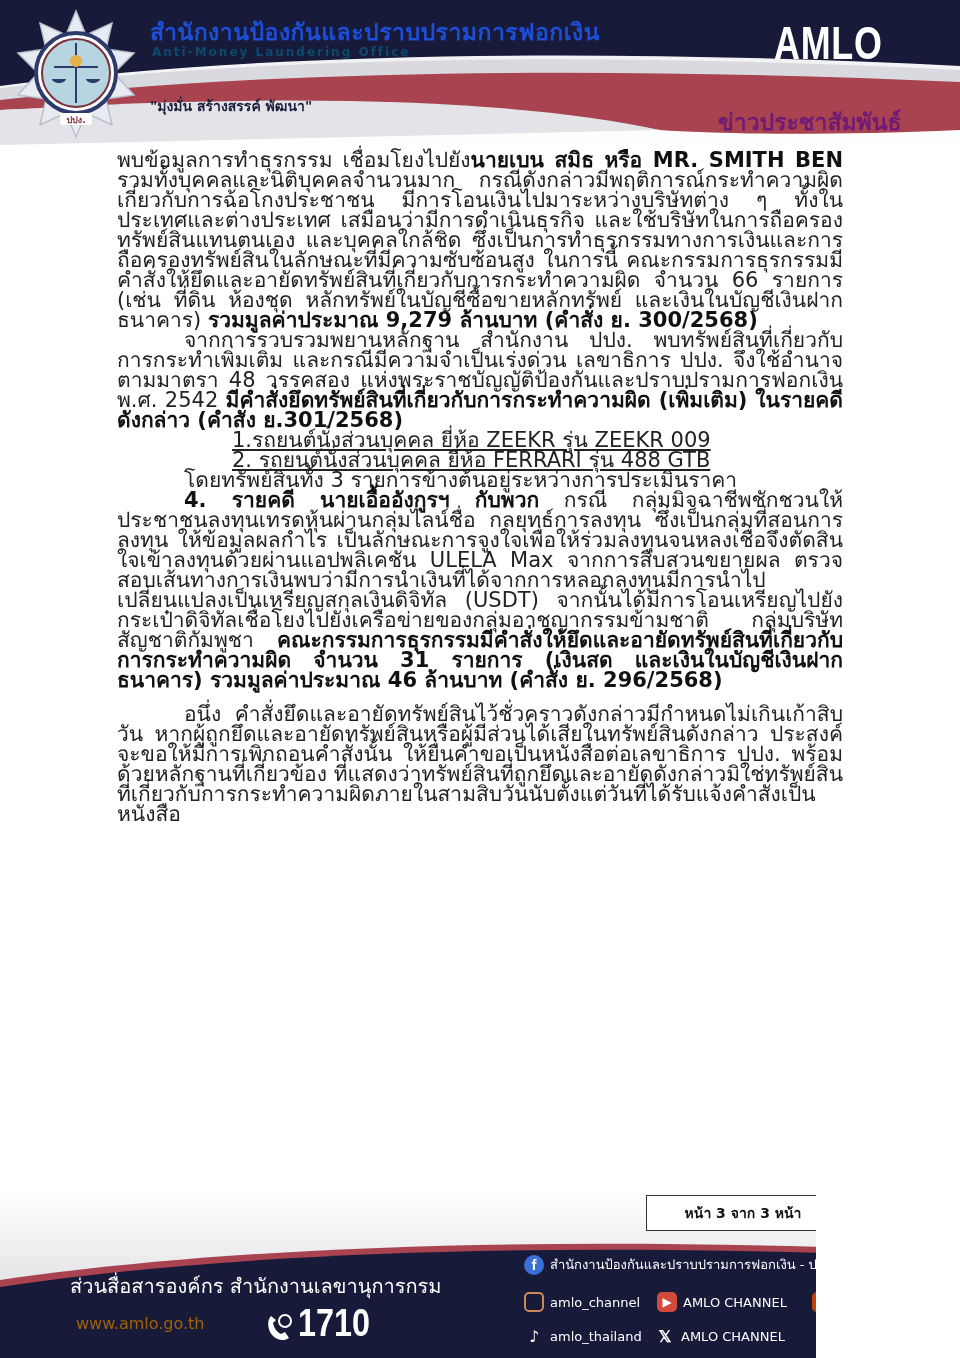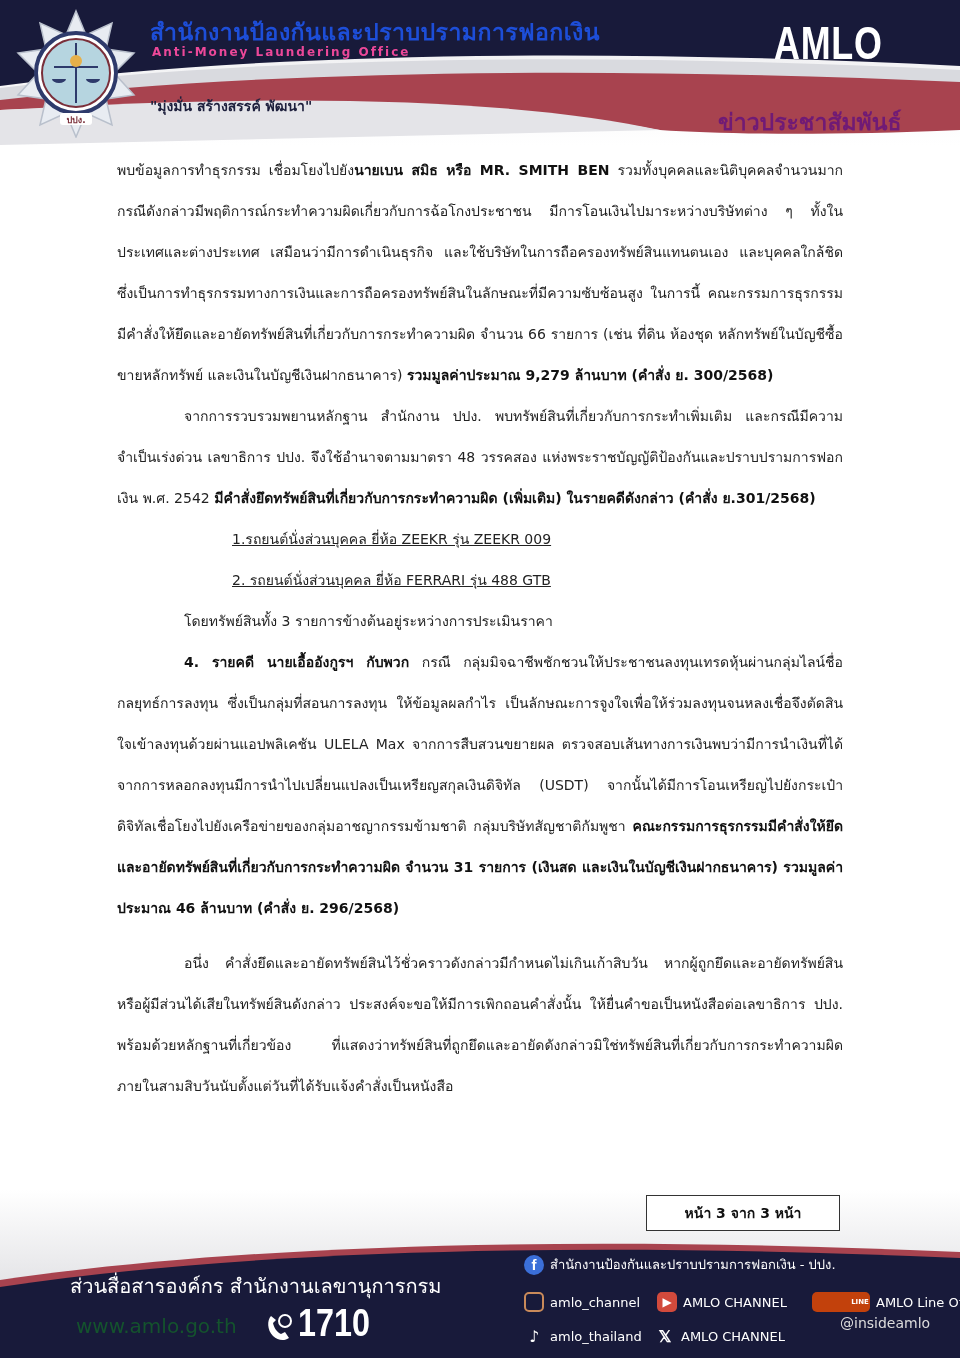--- a/index.html
+++ b/index.html
@@ -11,63 +11,63 @@
   }
   
   .header { position: absolute; left: 0; top: 0; width: 960px; height: 145px; overflow: hidden; }
   .header svg.bg { position: absolute; left: 0; top: 0; }
   .logo { position: absolute; left: 14px; top: 8px; width: 125px; height: 130px; }
   .h-title-th {
     position: absolute; left: 150px; top: 14px; color: #1d4ed8;
     font-size: 23px; font-weight: bold; letter-spacing: 0.5px; white-space: nowrap;
   }
   .h-title-en {
-    position: absolute; left: 152px; top: 45px; color: #ec4899;
+    position: absolute; left: 152px; top: 45px; color: #0c4a6e;
     font-size: 12px; font-weight: bold; letter-spacing: 2px; white-space: nowrap;
   }
   .h-brand {
     position: absolute; left: 774px; top: 16px; color: #ffffff;
     font-family: "Liberation Sans", sans-serif; font-weight: bold;
     font-size: 46px; transform: scaleX(0.78); transform-origin: left top; letter-spacing: 1px;
   }
   .h-motto {
     position: absolute; left: 150px; top: 95px; color: #1d1f3c;
     font-size: 14px; font-weight: bold; white-space: nowrap;
   }
   .h-section {
     position: absolute; left: 718px; top: 104px; color: #701a75;
     font-size: 23px; font-weight: bold; white-space: nowrap;
   }
 
   
   .content {
     position: absolute; left: 117px; top: 150px; width: 726px;
-    font-family: "DejaVu Sans", sans-serif; font-size: 14px; line-height: 41px;
+    font-family: "DejaVu Sans", sans-serif; font-size: 21px; line-height: 20px;
     color: #222;
   }
   .content p { margin: 0; text-align: justify; text-align-last: left; }
   .content .indent { text-indent: 67px; }
   .content b { font-weight: bold; color: #111; }
   .content .list-item { padding-left: 115px; text-decoration: underline; }
   .content .sub-note { padding-left: 67px; }
 
   
-  .footer { position: absolute; left: 0; top: 1190px; width: 960px; height: 168px; overflow: hidden; }
+  .footer { position: absolute; left: 0; top: 1190px; width: 816px; height: 168px; overflow: hidden; }
   .footer svg.bg { position: absolute; left: 0; top: 0; }
   .page-box {
     position: absolute; left: 646px; top: 5px; width: 194px; height: 36px;
     border: 1.5px solid #333; background: #fff; box-sizing: border-box;
     display: flex; align-items: center; justify-content: center;
     font-size: 14px; font-weight: bold; color: #111;
   }
   .f-dept {
     position: absolute; left: 70px; top: 80px; color: #fff; font-size: 20px; white-space: nowrap;
   }
   .f-web {
-    position: absolute; left: 76px; top: 124px; color: #14532d; font-size: 20px; white-space: nowrap;
+    position: absolute; left: 76px; top: 124px; color: #a16207; font-size: 16px; white-space: nowrap;
   }
   .f-hotline-icon { position: absolute; left: 265px; top: 122px; width: 28px; height: 30px; }
   .f-hotline {
     position: absolute; left: 298px; top: 112px; color: #fff;
     font-family: "Liberation Sans", sans-serif; font-weight: bold; font-size: 38px;
     transform: scaleX(0.85); transform-origin: left top;
   }
   .social { position: absolute; color: #fff; font-size: 13px; white-space: nowrap; display: flex; align-items: center; gap: 6px; }
   .social .ic { width: 20px; height: 20px; border-radius: 5px; display: inline-flex; align-items: center; justify-content: center; font-size: 12px; font-weight: bold; color: #fff; }
   .ic-fb { background: #3b6fd8; border-radius: 50% !important; font-family: "Liberation Sans", sans-serif; font-size: 15px !important; }

